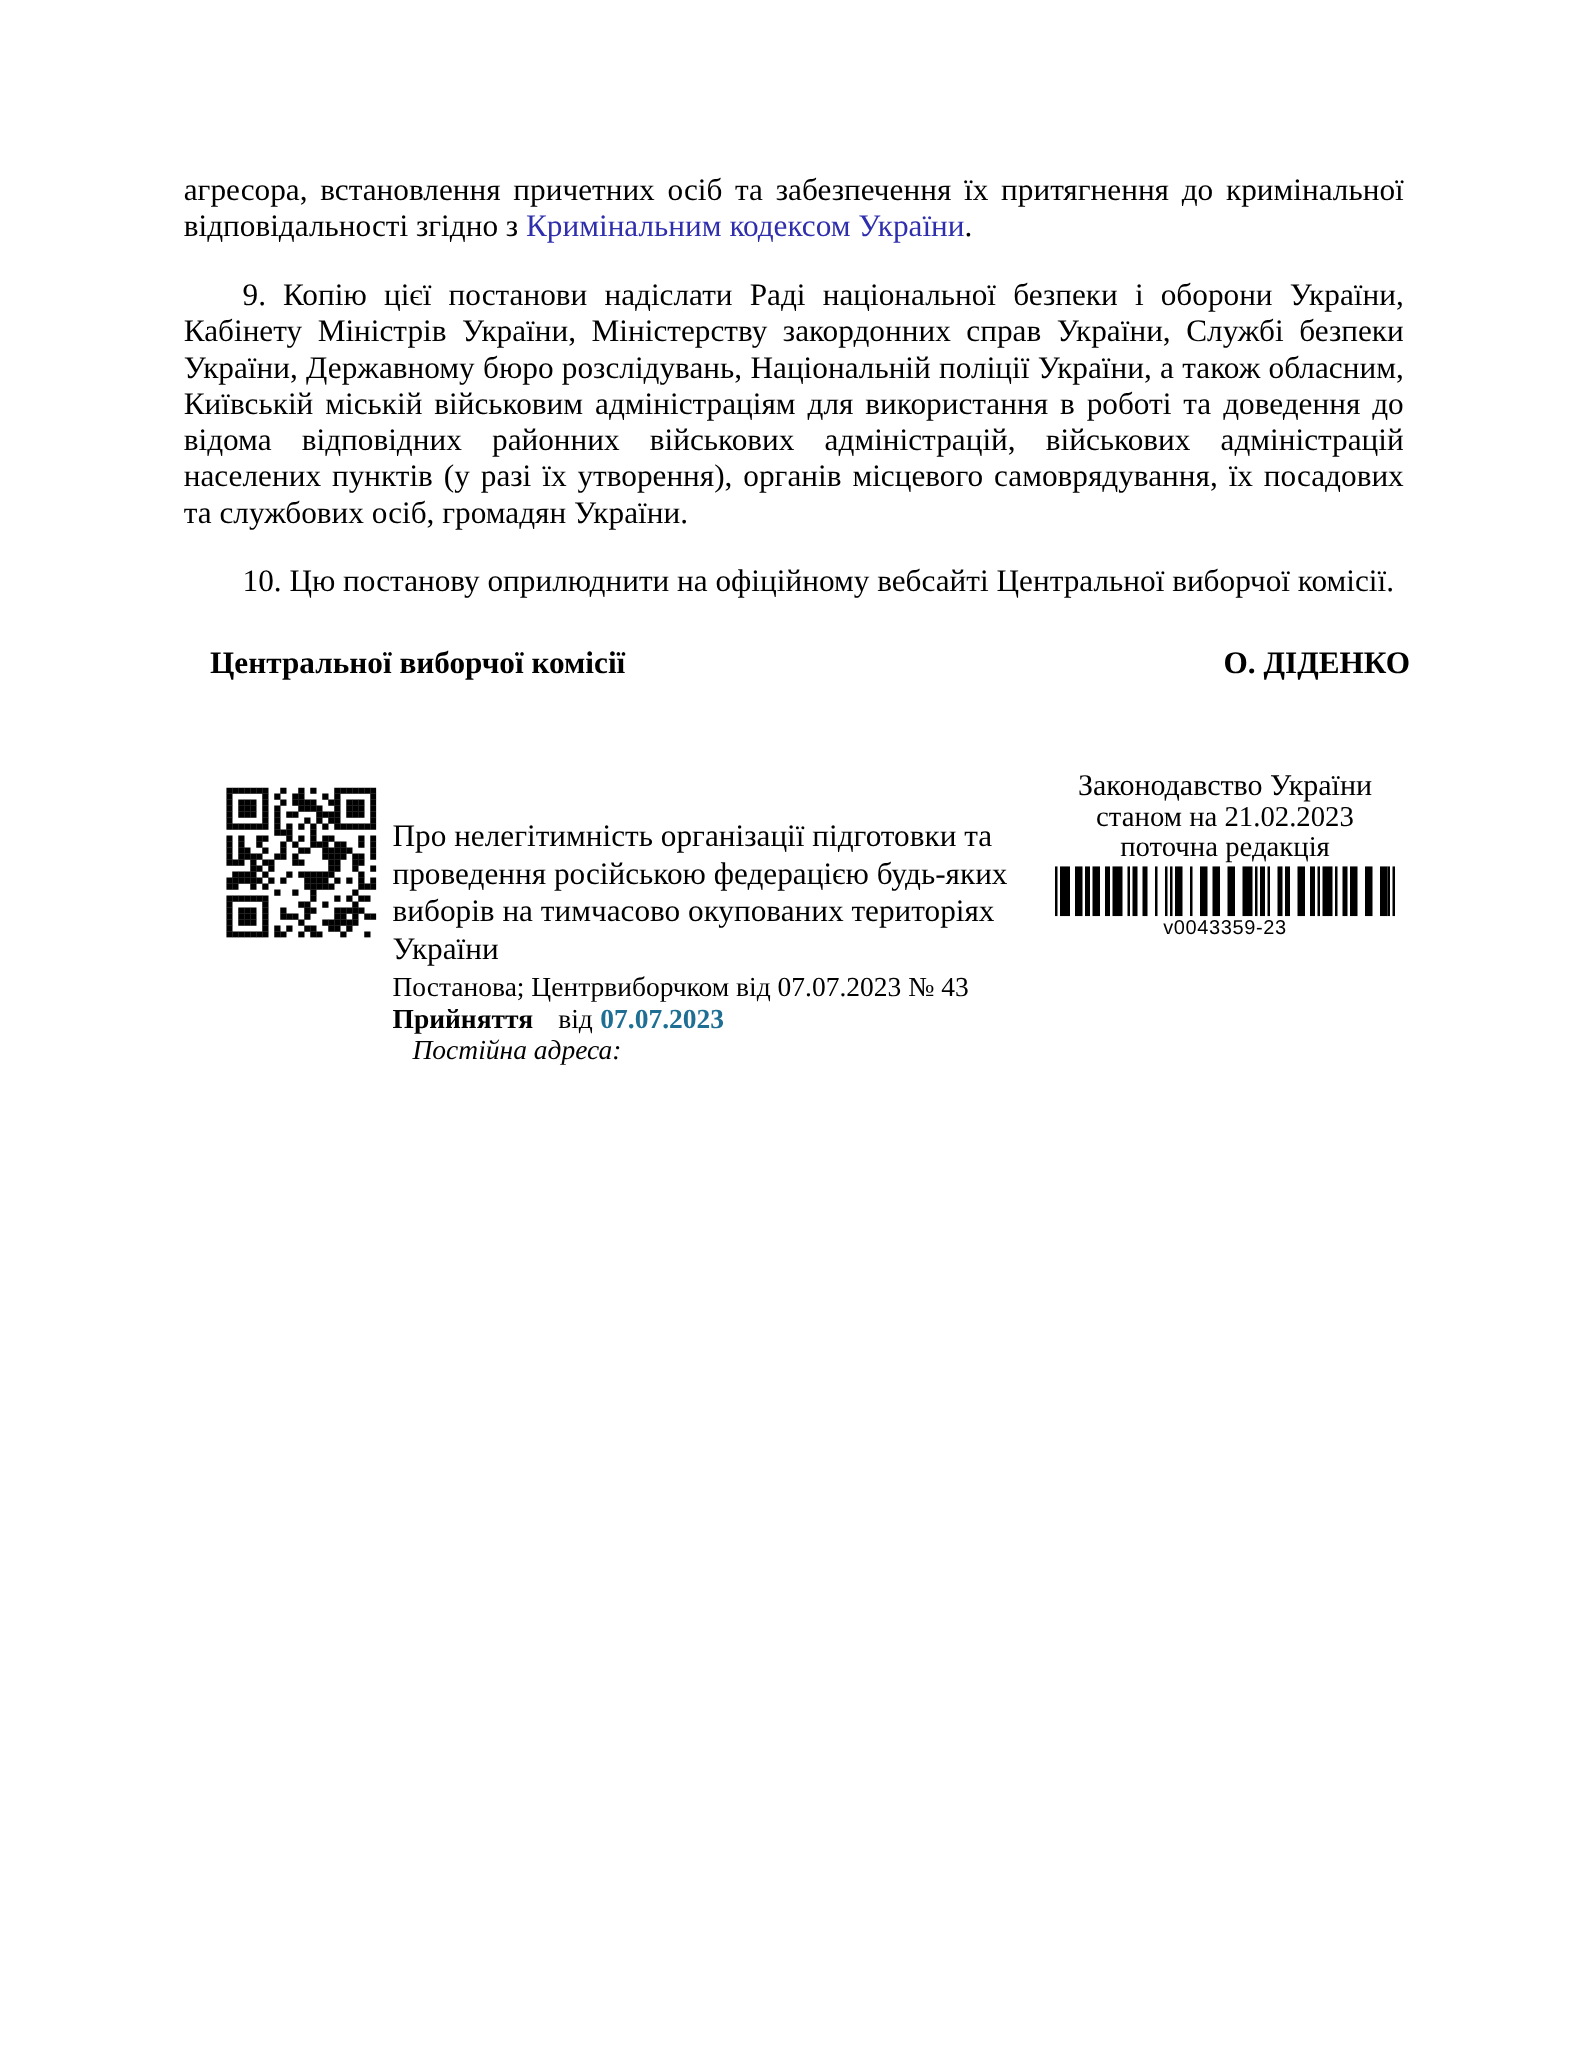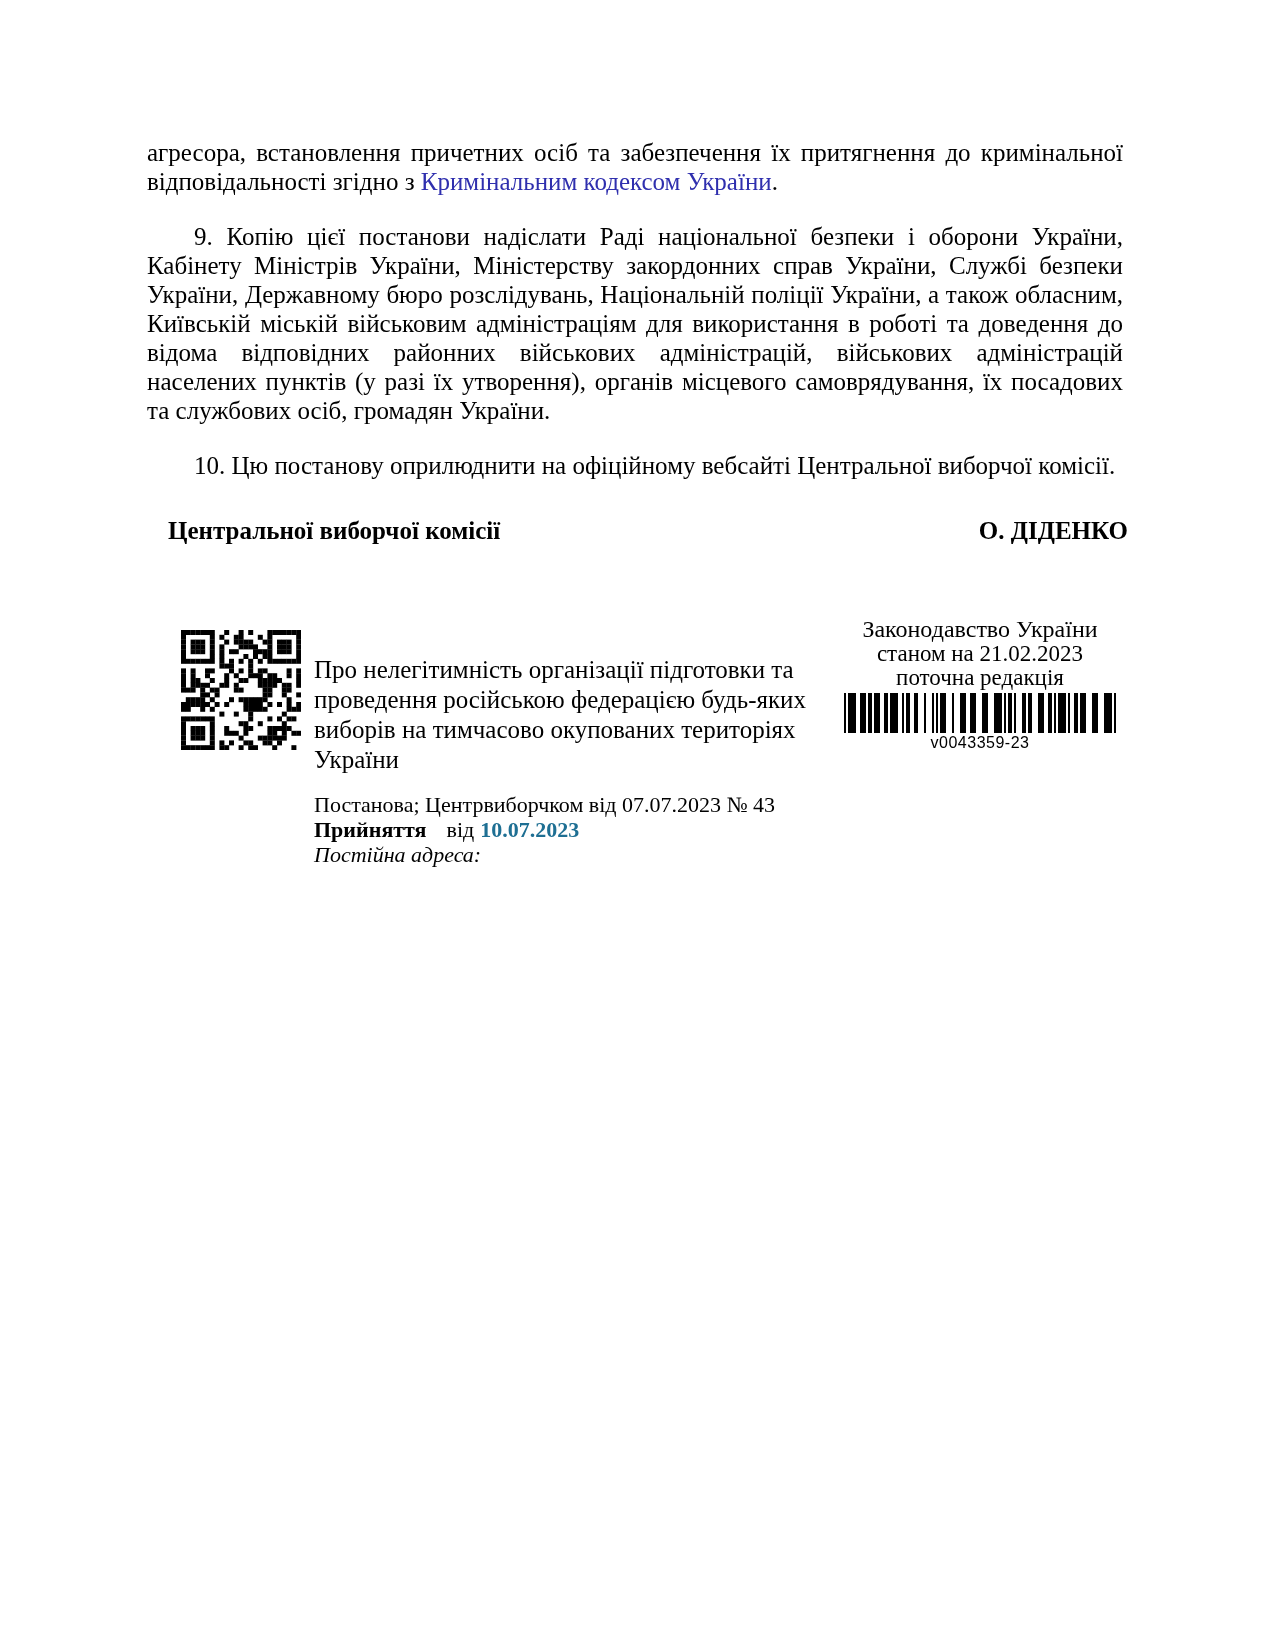--- a/index.html
+++ b/index.html
@@ -30,25 +30,25 @@
   
   .qr{
     position:absolute;left:181px;top:630px;width:120px;height:120px;
   }
   .qr svg{display:block;fill:#000;}
   .meta-text{
     position:absolute;left:314px;top:655px;width:505px;
   }
   .meta-title{font-size:25px;line-height:30px;}
   .meta-line{font-size:22px;line-height:25px;}
-  .meta-line.first{margin-top:17px;}
+  .meta-line.first{margin-top:2px;}
   .meta-bold{font-weight:bold;margin-right:20px;}
   .meta-mid{margin-right:6px;}
   .date-link{color:var(--date-teal,#1e6f93);font-weight:bold;cursor:pointer;text-decoration:none;}
-  .meta-italic{font-style:italic;}
+  .meta-italic{font-style:italic;margin-left:16px;}
   .url-link{
     display:inline-block;font-size:22px;line-height:25px;
     font-style:italic;color:var(--text,#000);
     text-decoration:underline;cursor:pointer;
   }
   
   .legis{
     position:absolute;left:832px;top:617px;width:296px;text-align:center;
   }
   .legis-brand{font-size:24px;line-height:25px;font-weight:normal;}
@@ -378,21 +378,21 @@
         <rect x="72.00" y="115.20" width="5.00" height="5.00"></rect>
         <rect x="91.20" y="115.20" width="5.00" height="5.00"></rect>
         <rect x="110.40" y="115.20" width="5.00" height="5.00"></rect>
       </svg>
   </div>
 
   <div class="meta-text">
     <div class="meta-title">Про нелегітимність організації підготовки та проведення російською федерацією будь-яких виборів на тимчасово окупованих територіях України</div>
     <div class="meta-line first">Постанова; Центрвиборчком від 07.07.2023 № 43</div>
     <div class="meta-line">
-      <span class="meta-bold">Прийняття</span><span class="meta-mid">від</span><a class="date-link">10.07.2023</a>
+      <span class="meta-bold">Прийняття</span><span class="meta-mid">від</span><a class="date-link">07.07.2023</a>
     </div>
     <div class="meta-line meta-italic">Постійна адреса:</div>
   </div>
 
   <div class="legis">
     <div class="legis-brand">Законодавство України</div>
     <div class="legis-line">станом на 21.02.2023</div>
     <div class="legis-line">поточна редакція</div>
     <div class="barcode">
       <svg id="barcode-svg" width="272" height="40" viewBox="0 0 272 40" xmlns="http://www.w3.org/2000/svg">

